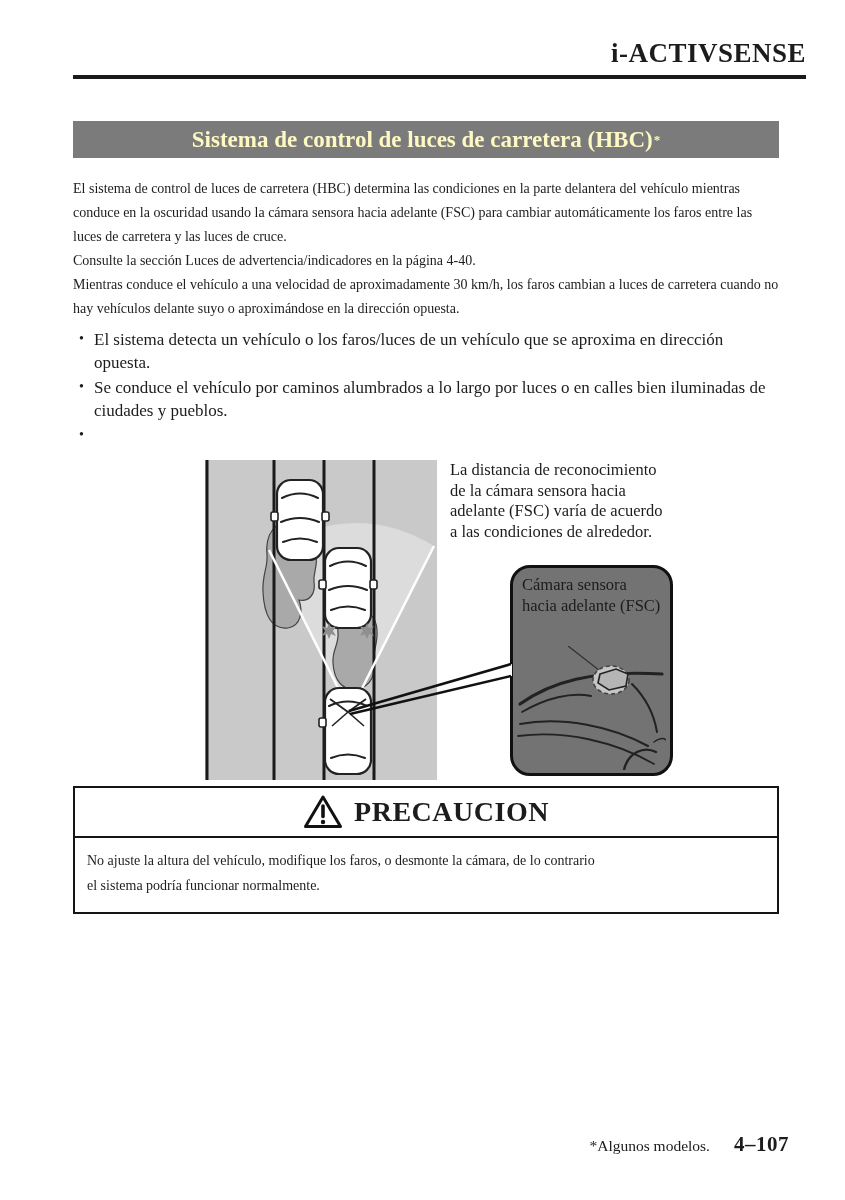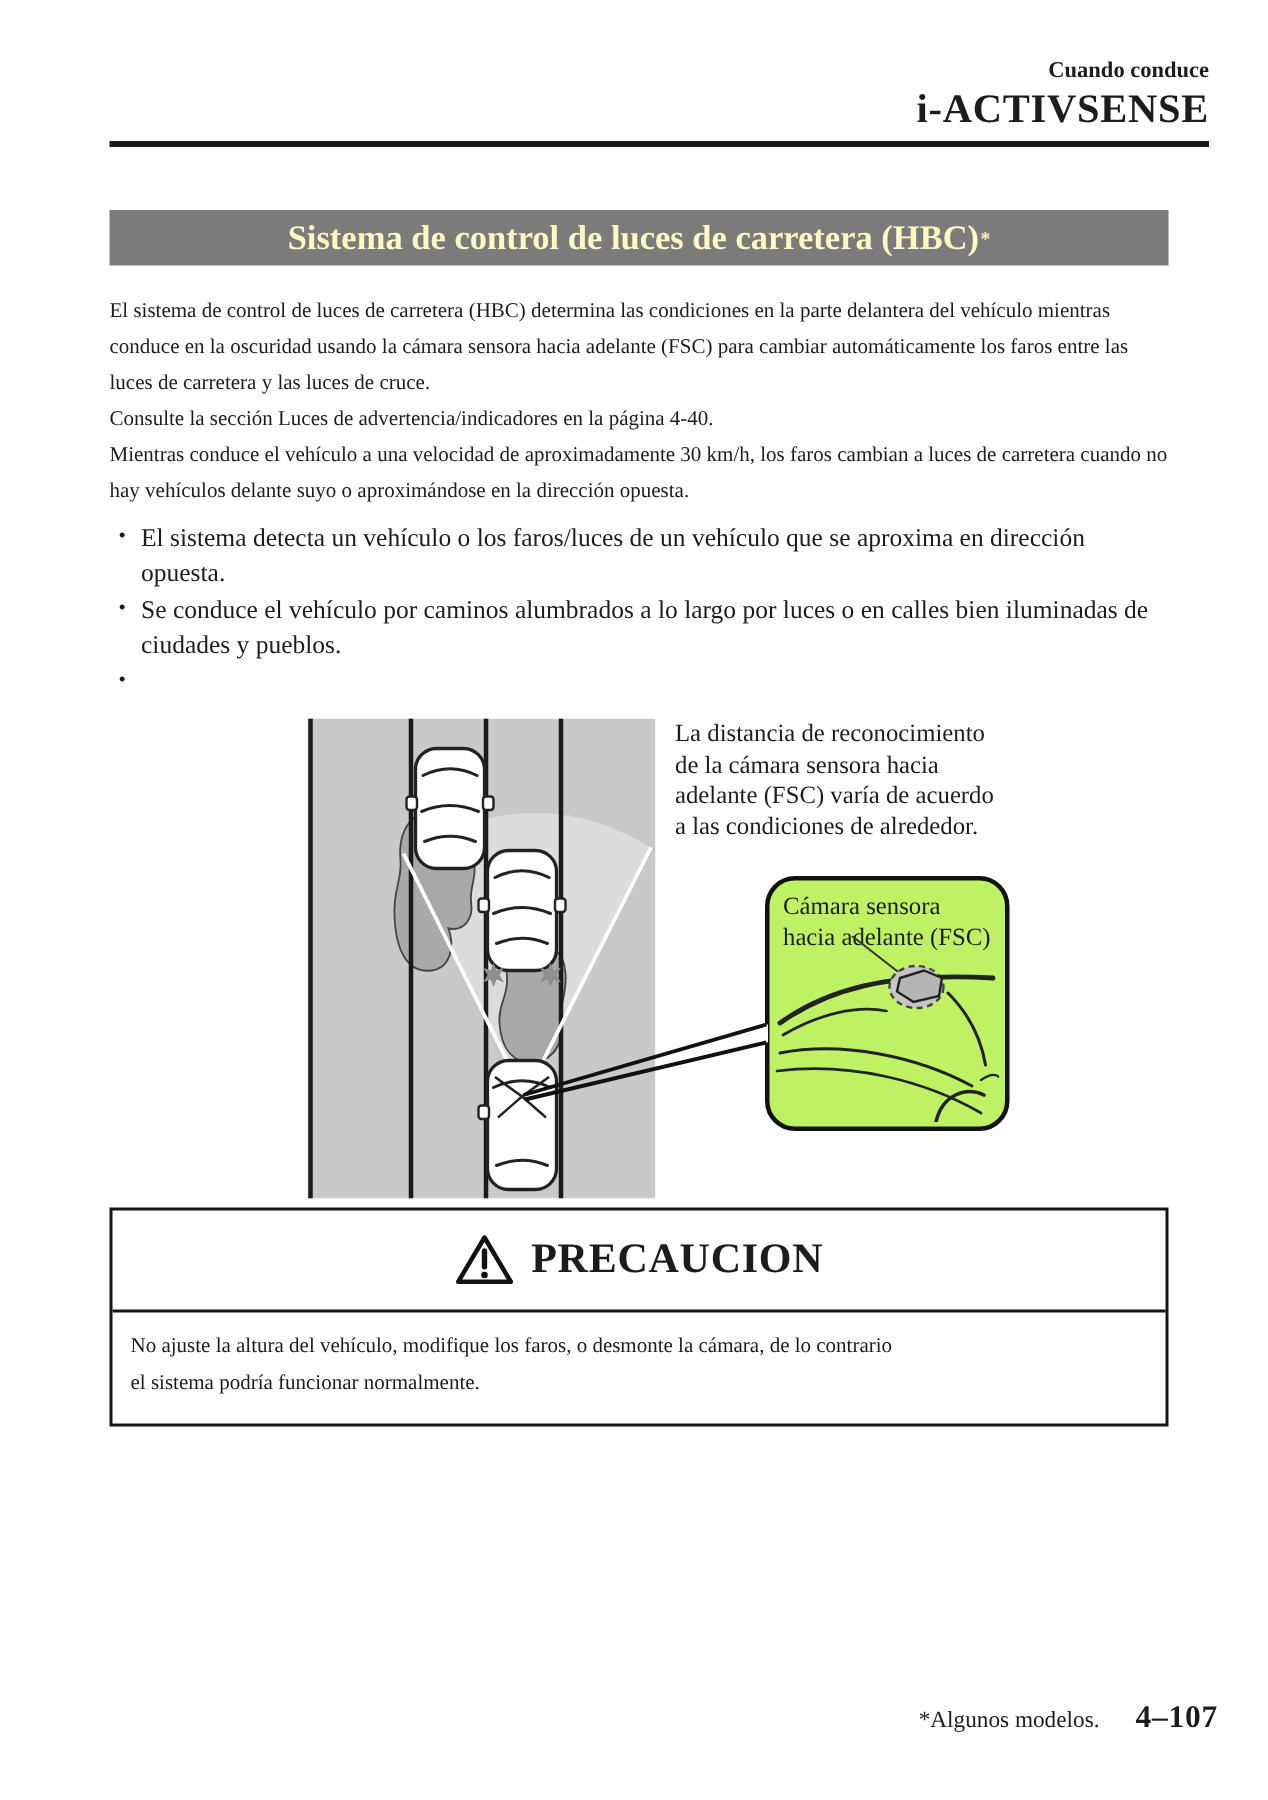--- a/index.html
+++ b/index.html
@@ -34,52 +34,51 @@
   ul.hbc-list{margin-top:7px;list-style:none;font-size:17px;line-height:23px;}
   ul.hbc-list li{position:relative;padding-left:21px;margin-bottom:2px;}
   ul.hbc-list li .bullet{position:absolute;left:6px;top:-1px;font-size:14px;}
   .figure{position:relative;margin-top:36px;height:322px;}
   .road-svg{position:absolute;left:132px;top:2px;}
   .fig-annotation{
     position:absolute;left:377px;top:2px;width:250px;
     font-size:16.5px;line-height:20.5px;white-space:pre-line;
   }
   .callout-box{
-    position:absolute;left:437px;top:107px;width:163px;height:170px;
-    border:3.5px solid #111;border-radius:20px;background:#bef264;
+    position:absolute;left:437px;top:107px;width:163px;height:211px;
+    border:3.5px solid #111;border-radius:20px;background:#737373;
   }
   .callout-label{
     position:absolute;left:9px;top:7px;width:150px;
     font-size:16.5px;line-height:20.5px;white-space:pre-line;
   }
   .callout-sketch{position:absolute;left:3px;bottom:3px;}
   .pointer-svg{position:absolute;left:0;top:0;pointer-events:none;}
   .closing{margin-top:4px;font-size:17px;line-height:24px;}
   .caution-box{margin-top:6px;border:2.5px solid #151515;}
   .caution-head{
-    height:68px;display:flex;align-items:center;justify-content:center;gap:11px;
+    height:50px;display:flex;align-items:center;justify-content:center;gap:11px;
     border-bottom:2.5px solid #151515;
   }
   .caution-title{font-size:28px;font-weight:bold;letter-spacing:.5px;}
   .caution-body{
     padding:10px 12px 14px 12px;font-size:14px;line-height:25px;white-space:pre-line;
   }
   .page-footer{
-    position:absolute;top:1132px;right:33px;
+    position:absolute;top:1132px;right:56px;
     display:flex;align-items:baseline;gap:24px;
   }
   .footer-note{font-size:15.5px;}
   .page-number{font-size:21px;font-weight:bold;letter-spacing:.5px;}
   svg .stroke{fill:none;stroke:#222;stroke-linecap:round;}
 </style>
 </head>
 <body>
 
 <header class="page-header">
-  <div class="kicker">Cuando conduce</div>
   <div class="doc-title">i-ACTIVSENSE</div>
   <hr class="header-rule">
 </header>
 
 <main class="content">
 
   <div class="section-bar">
     <span>Sistema de control de luces de carretera (HBC)</span>
       <sup>*</sup>
   </div>

